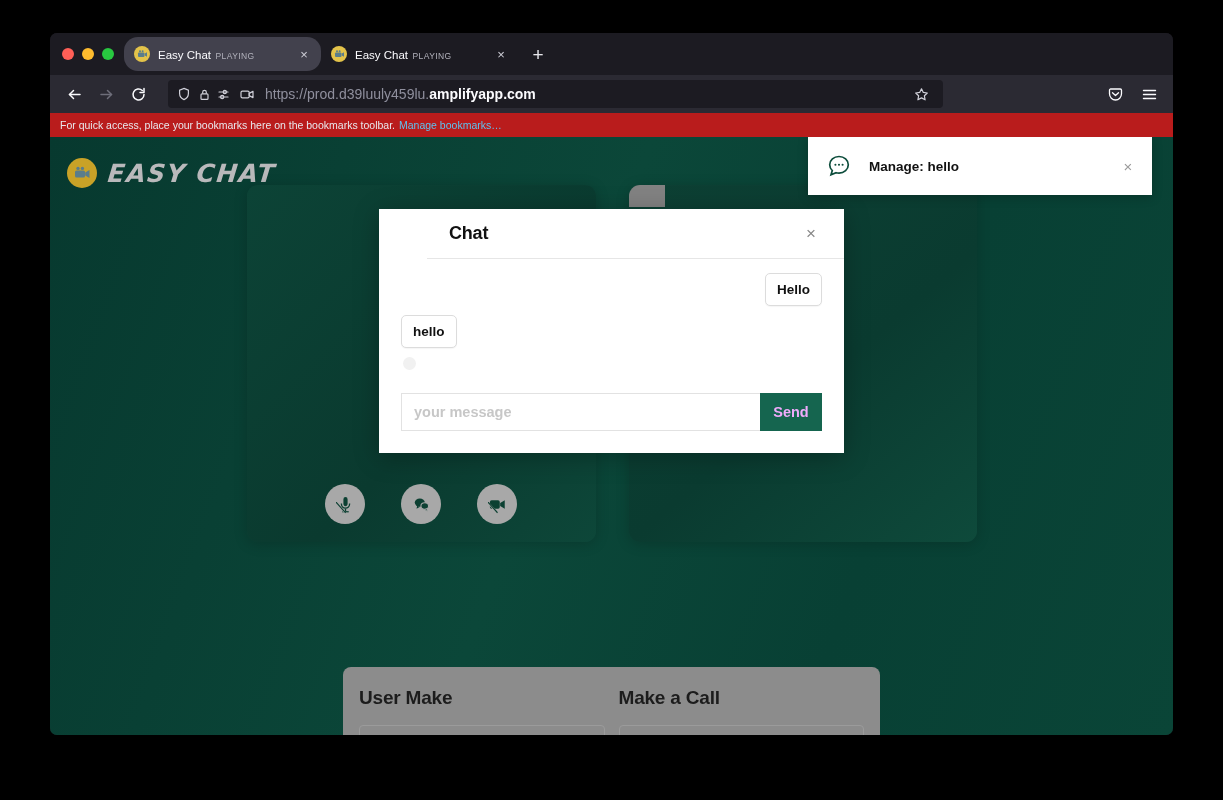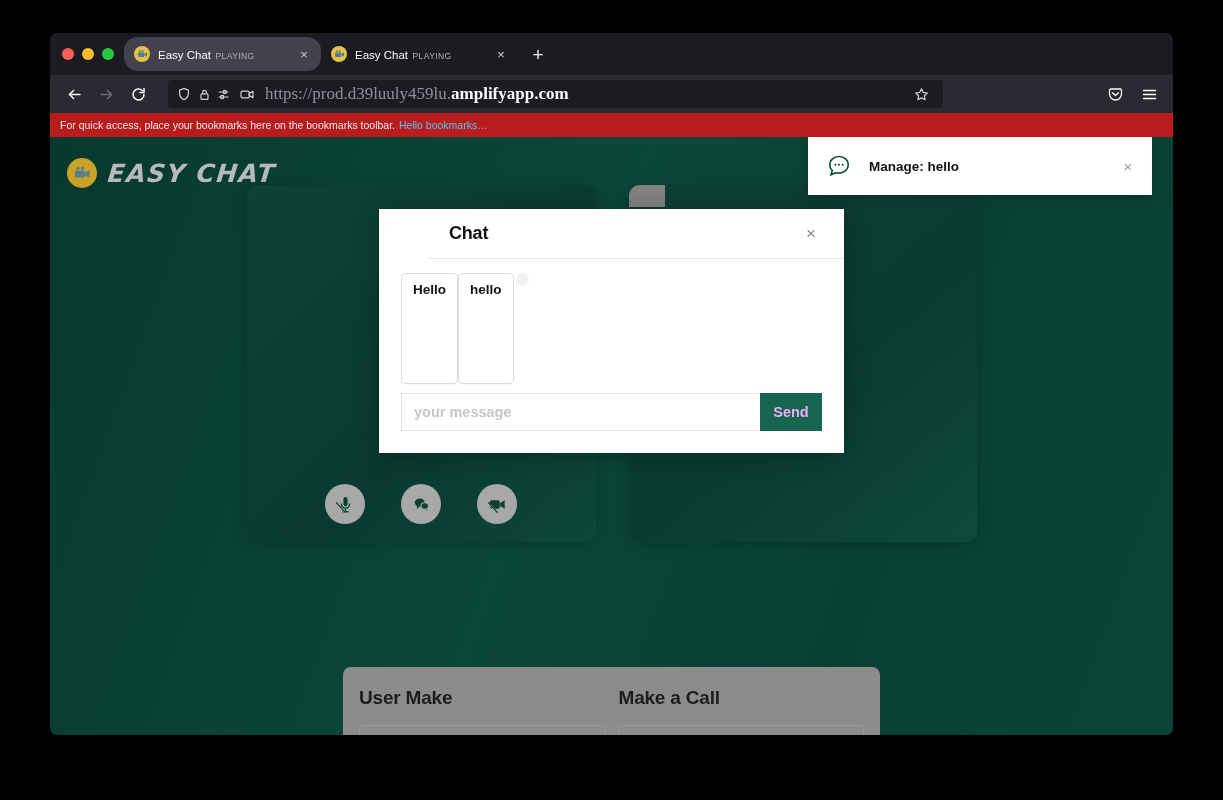--- a/index.html
+++ b/index.html
@@ -101,26 +101,25 @@
     display: flex;
     align-items: center;
     gap: 7px;
     padding: 0 9px;
     margin: 0 8px 0 12px;
     max-width: 775px;
   }
   .url-ico { display: flex; align-items: center; color: #cfcfd8; flex: 0 0 auto; }
   .url-text {
     flex: 1 1 auto;
-    font-size: 17px;
+    font-size: 14px;
     color: #8f8f9d;
     white-space: nowrap;
     overflow: hidden;
     padding-left: 3px;
-    font-family: Liberation Serif, serif;
   }
   .url-text b { color: #fbfbfe; font-weight: 700; }
   .star-btn {
     width: 26px; height: 26px; flex: 0 0 auto;
     display: flex; align-items: center; justify-content: center;
     color: #cfcfd8;
   }
   .toolbar-right { display: flex; align-items: center; gap: 6px; margin-left: auto; }
 
   
@@ -273,21 +272,21 @@
     width: 22px; height: 22px;
     display: flex; align-items: center; justify-content: center;
     color: #888;
     font-size: 17px;
     font-weight: 300;
   }
   .modal-body {
     flex: 1 1 auto;
     padding: 14px 22px 0 22px;
     display: flex;
-    flex-direction: row;
+    flex-direction: column;
     position: relative;
   }
   .msg-row { display: flex; margin-bottom: 9px; }
   .msg-row.out { justify-content: flex-end; }
   .msg-row.in { justify-content: flex-start; }
   .bubble {
     border: 1px solid #dcdcdc;
     border-radius: 5px;
     padding: 8px 11px;
     font-size: 13.5px;
@@ -464,21 +463,21 @@
       <div class="nav-btn">
         <svg width="17" height="17" viewBox="0 0 17 17" fill="none" stroke="currentColor" stroke-width="1.4" stroke-linecap="round">
             <path d="M2.5 4.5h12M2.5 8.5h12M2.5 12.5h12"></path>
           </svg>
       </div>
     </div>
   </div>
 
   <div class="bookmarks-bar">
     <span>For quick access, place your bookmarks here on the bookmarks toolbar.</span>
-    <a href="#">Hello bookmarks…</a>
+    <a href="#">Manage bookmarks…</a>
   </div>
 
   <div class="page">
 
     <div class="app-header">
       <span class="logo-circle">
         <svg width="18" height="16" viewBox="0 0 18 16">
             <rect x="2" y="5.5" width="10" height="7" rx="1.6" fill="#5a7d8c"></rect>
             <path d="M12.2 7.6L16.5 5v8l-4.3-2.6z" fill="#5a7d8c"></path>
             <circle cx="5" cy="3.4" r="1.7" fill="#5a7d8c"></circle>

